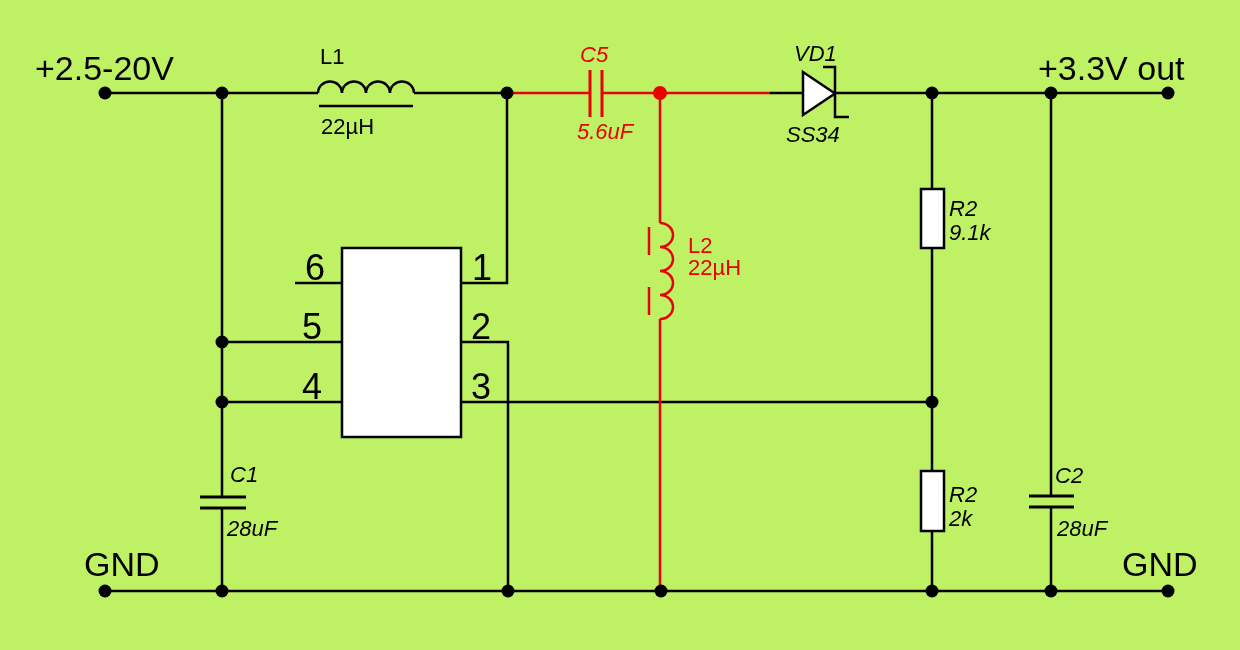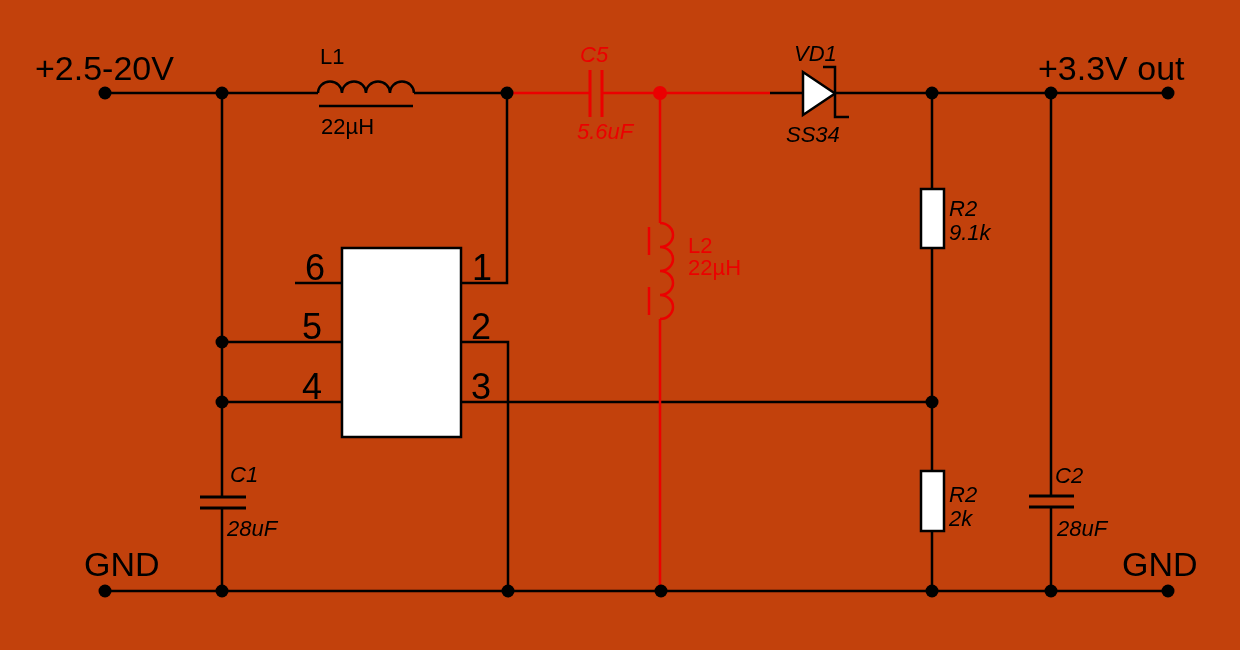--- a/index.html
+++ b/index.html
@@ -7,21 +7,21 @@
     padding: 0;
     background: #ffffff;
     width: 1240px;
     height: 650px;
     overflow: hidden;
     font-family: "Liberation Sans", sans-serif;
   }
   .schematic-wrap {
     width: 1240px;
     height: 650px;
-    background: #c2410c;
+    background: #bef264;
   }
   svg { display: block; }
   .wire   { stroke: #000000; stroke-width: 2.5; fill: none; }
   .wire-red { stroke: #EB0000; stroke-width: 2.5; fill: none; }
   .plate  { stroke: #000000; stroke-width: 3; fill: none; }
   .plate-red { stroke: #EB0000; stroke-width: 3; fill: none; }
   .dot    { fill: #000000; stroke: none; }
   .dot-red{ fill: #EB0000; stroke: none; }
   .body-outline { fill: #ffffff; stroke: #000000; stroke-width: 2.5; }
   .lbl-big   { font-family: "Liberation Sans", sans-serif; font-size: 34px; fill: #000000; }

